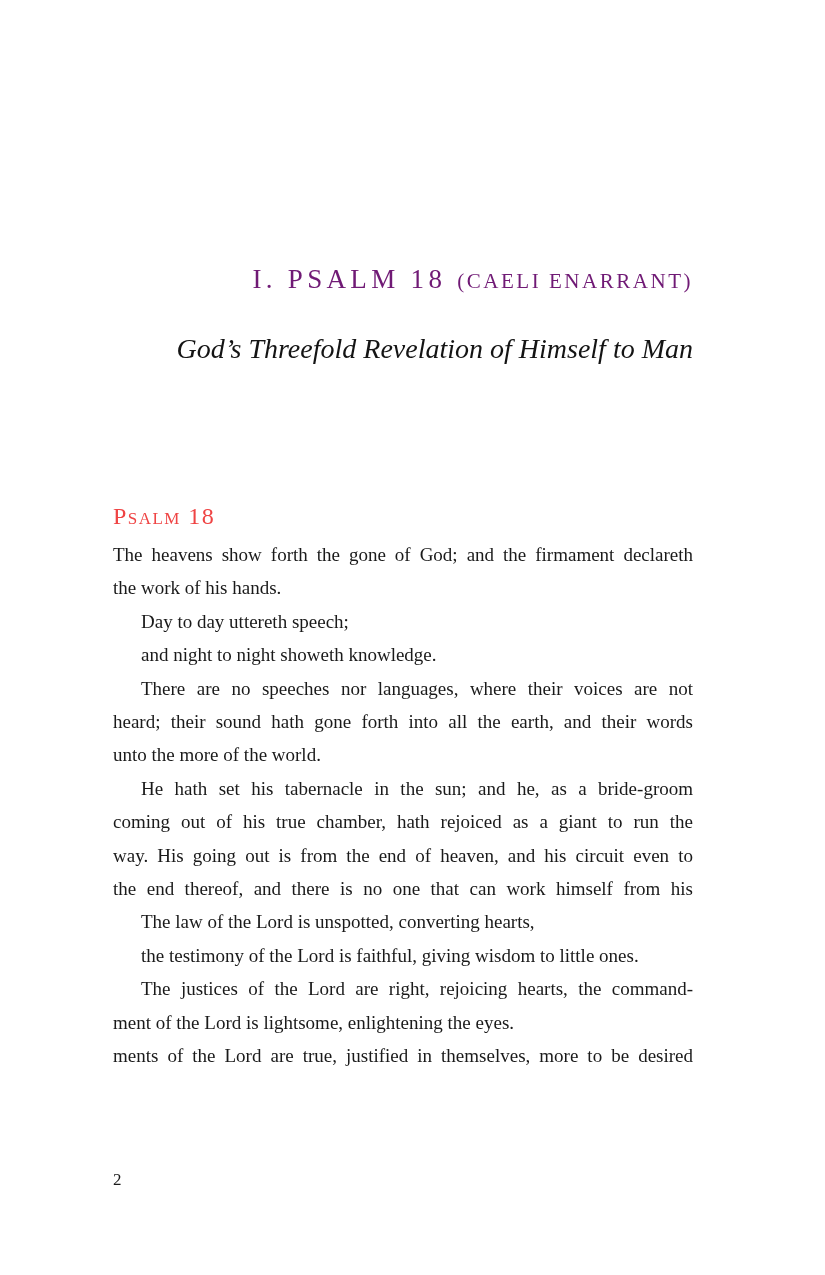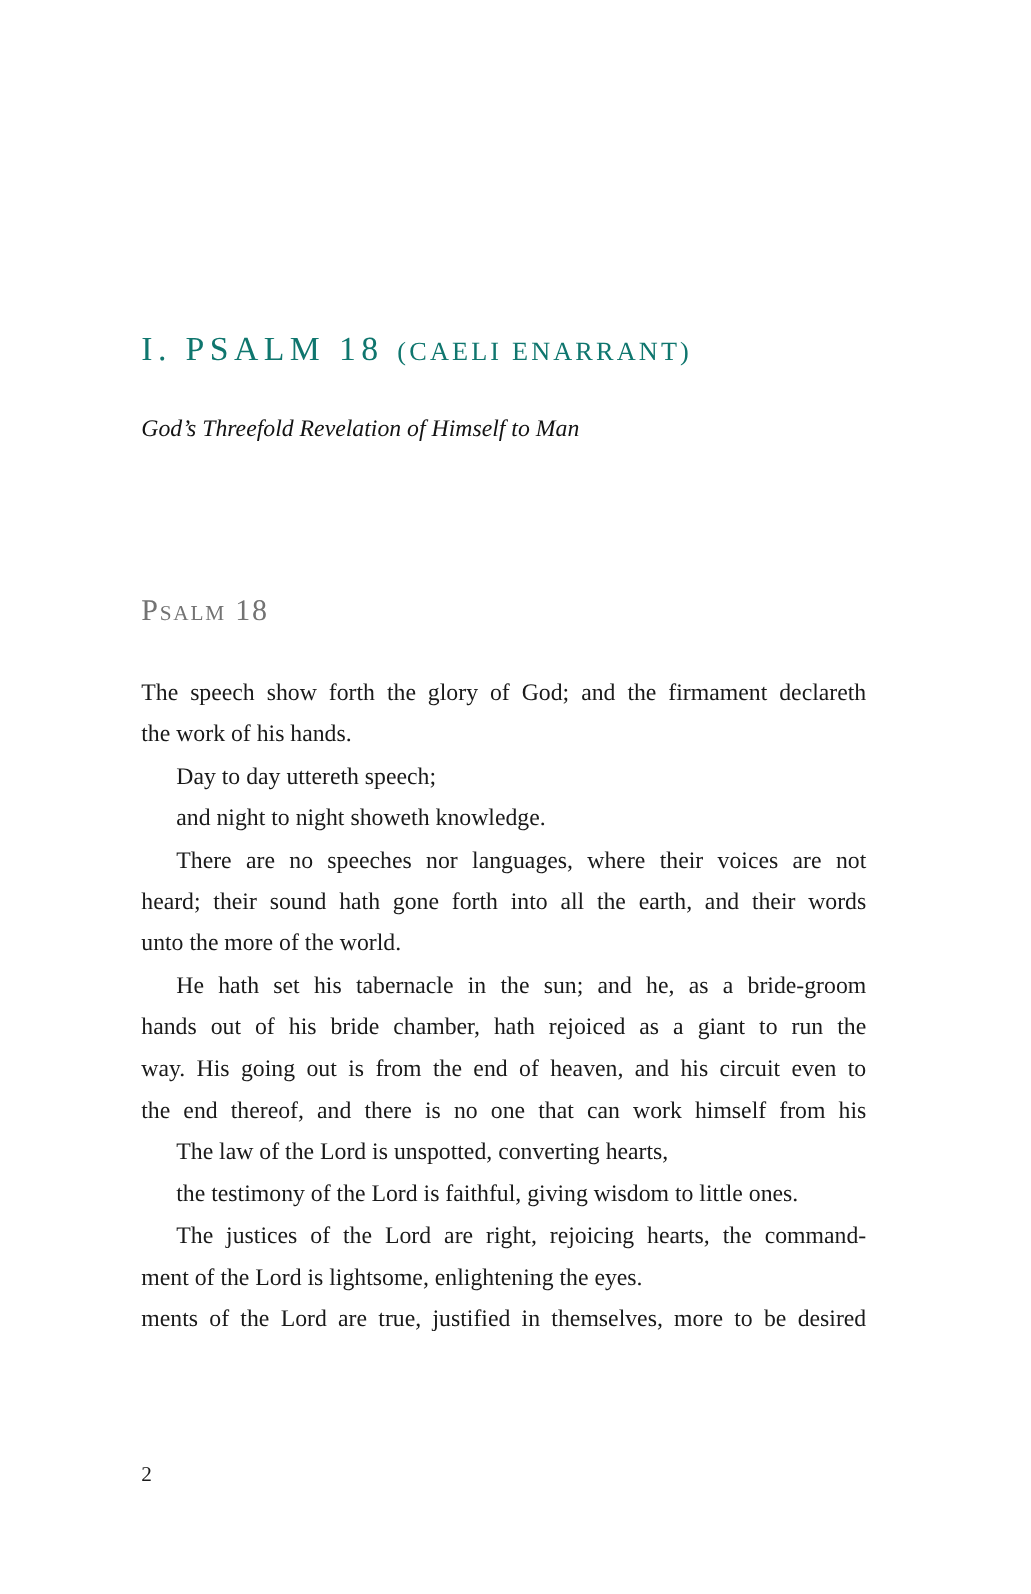--- a/index.html
+++ b/index.html
@@ -10,50 +10,50 @@
     background: #ffffff;
     color: #161616;
     font-family: "Liberation Serif", serif;
     overflow: hidden;
   }
   .chapter-title {
     position: absolute;
     top: 264px;
     left: 113px;
     width: 580px;
-    text-align: left;
+    text-align: right;
     font-size: 27px;
     letter-spacing: 0.16em;
     white-space: nowrap;
-    color: #0f766e;
+    color: #701a75;
   }
   .chapter-title .paren {
     font-size: 21px;
     letter-spacing: 0.12em;
   }
   .chapter-subtitle {
     position: absolute;
     top: 333px;
     left: 113px;
     width: 580px;
-    text-align: left;
+    text-align: right;
     font-style: italic;
-    font-size: 19px;
+    font-size: 28px;
     white-space: nowrap;
     color: #141414;
   }
   .section-heading {
     position: absolute;
-    top: 476px;
+    top: 503px;
     left: 113px;
     width: 580px;
     font-variant: small-caps;
     font-size: 24px;
     letter-spacing: 0.06em;
-    color: #737373;
+    color: #ef4444;
   }
   .body-text {
     position: absolute;
     top: 538px;
     left: 113px;
     width: 580px;
     font-size: 19px;
     line-height: 33.4px;
     color: #1a1a1a;
   }
@@ -79,29 +79,29 @@
   <div class="chapter-title">
     <span>I. PSALM 18</span>
     <span class="paren">(CAELI ENARRANT)</span>
   </div>
 
   <div class="chapter-subtitle">God’s Threefold Revelation of Himself to Man</div>
 
   <div class="section-heading">Psalm 18</div>
 
   <div class="body-text">
-      <div class="line justify">The speech show forth the glory of God; and the firmament declareth</div>
+      <div class="line justify">The heavens show forth the gone of God; and the firmament declareth</div>
       <div class="line">the work of his hands.</div>
       <div class="line indent">Day to day uttereth speech;</div>
       <div class="line indent">and night to night showeth knowledge.</div>
       <div class="line indent justify">There are no speeches nor languages, where their voices are not</div>
       <div class="line justify">heard; their sound hath gone forth into all the earth, and their words</div>
       <div class="line">unto the more of the world.</div>
       <div class="line indent justify">He hath set his tabernacle in the sun; and he, as a bride-groom</div>
-      <div class="line justify">hands out of his bride chamber, hath rejoiced as a giant to run the</div>
+      <div class="line justify">coming out of his true chamber, hath rejoiced as a giant to run the</div>
       <div class="line justify">way. His going out is from the end of heaven, and his circuit even to</div>
       <div class="line justify">the end thereof, and there is no one that can work himself from his</div>
       <div class="line indent">The law of the Lord is unspotted, converting hearts,</div>
       <div class="line indent">the testimony of the Lord is faithful, giving wisdom to little ones.</div>
       <div class="line indent justify">The justices of the Lord are right, rejoicing hearts, the command-</div>
       <div class="line">ment of the Lord is lightsome, enlightening the eyes.</div>
       <div class="line justify">ments of the Lord are true, justified in themselves, more to be desired</div>
     </div>
 
   <div class="page-number">2</div>

